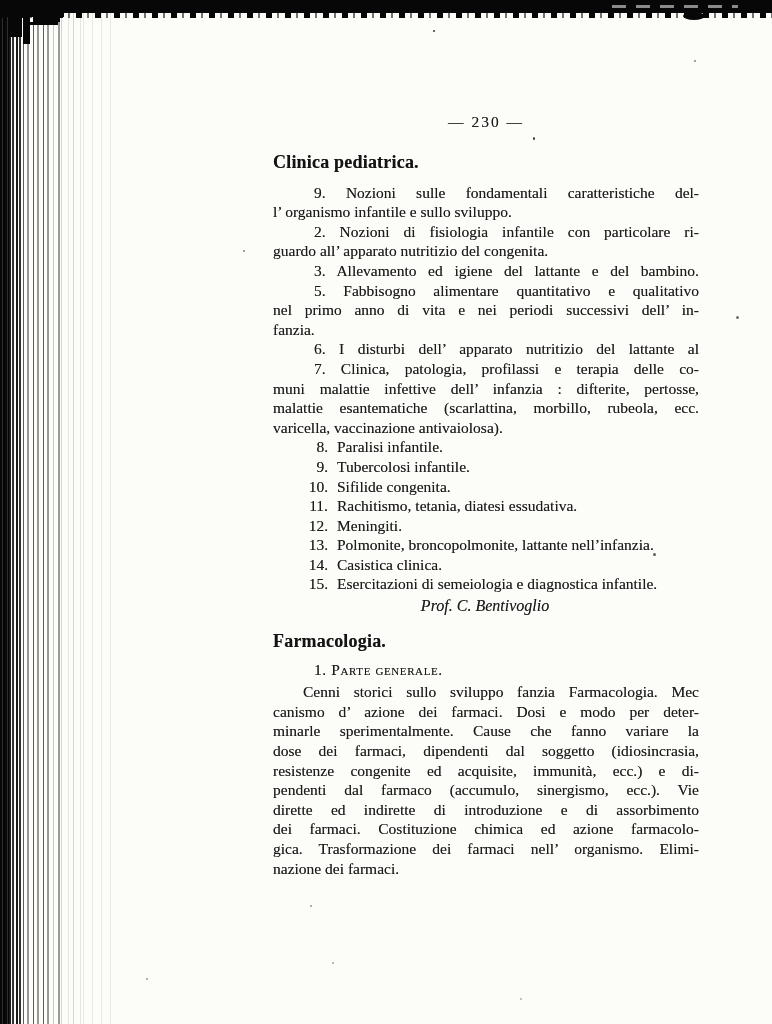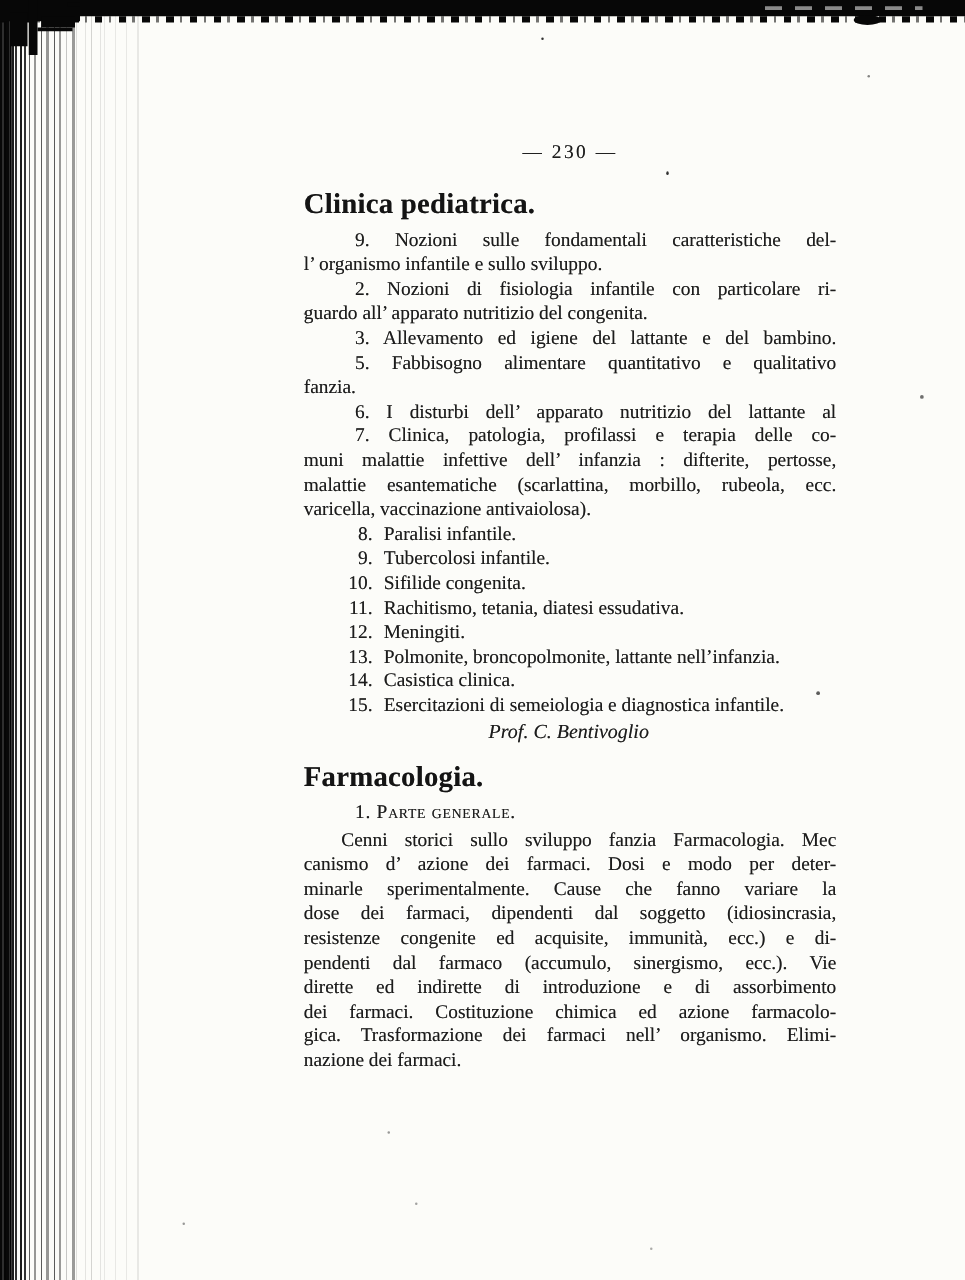--- a/index.html
+++ b/index.html
@@ -22,27 +22,27 @@
   .band1{left:0;width:9px;background:repeating-linear-gradient(90deg,#080808 0 2px,#2e2e2e 2px 3px,#050505 3px 5px);}
   .band2{left:9px;width:14px;background:repeating-linear-gradient(90deg,rgba(8,8,8,.92) 0 2px,rgba(255,255,255,.05) 2px 3px,rgba(15,15,15,.85) 3px 5px,transparent 5px 7px);}
   .band3{left:23px;width:24px;opacity:.8;background:repeating-linear-gradient(90deg,rgba(0,0,0,.8) 0 1px,transparent 1px 4px,rgba(0,0,0,.5) 4px 6px,transparent 6px 10px);}
   .band4{left:47px;width:14px;opacity:.6;background:repeating-linear-gradient(90deg,rgba(0,0,0,.65) 0 2px,transparent 2px 6px,rgba(0,0,0,.35) 6px 7px,transparent 7px 11px);}
   .band5{left:61px;width:22px;opacity:.32;background:repeating-linear-gradient(90deg,rgba(0,0,0,.5) 0 1px,transparent 1px 7px,rgba(0,0,0,.3) 7px 8px,transparent 8px 12px);}
   .band6{left:83px;width:34px;opacity:.16;background:repeating-linear-gradient(90deg,rgba(0,0,0,.5) 0 1px,transparent 1px 9px);}
   .corner-blob{position:absolute;z-index:6;background:#070707;}
   .speck{position:absolute;background:#333;border-radius:50%;z-index:3;}
   
   .column{
-    position:absolute;left:243px;top:112px;width:426px;z-index:2;
+    position:absolute;left:273px;top:112px;width:426px;z-index:2;
     font-size:15.5px;line-height:19.6px;
     text-shadow:0 0 .4px rgba(20,20,20,.55);
     font-family:Liberation Serif, serif;
   }
   .pagenum{text-align:center;letter-spacing:2px;margin-bottom:20px;}
-  .heading{font-size:23px;font-weight:bold;line-height:21px;letter-spacing:.2px;margin:0 0 10px 0;color:#141414;}
+  .heading{font-size:18px;font-weight:bold;line-height:21px;letter-spacing:.2px;margin:0 0 10px 0;color:#141414;}
   .heading2{margin:0 0 8px 0;}
   .line{min-height:19.6px;}
   .j{text-align:justify;text-align-last:justify;}
   .ind{padding-left:41px;}
   .ind2{padding-left:30px;}
   .sc{font-variant:small-caps;letter-spacing:.6px;}
   .numlist{margin:0;}
   .numrow{display:flex;min-height:19.6px;}
   .num{flex:0 0 55px;width:55px;text-align:right;}
   .txt{margin-left:9px;white-space:nowrap;}
@@ -86,20 +86,21 @@
 
   <div class="heading">Clinica pediatrica.</div>
 
   <div>
       <div class="line ind j">9. Nozioni sulle fondamentali caratteristiche del-</div>
       <div class="line ">l’ organismo infantile e sullo sviluppo.</div>
       <div class="line ind j">2. Nozioni di fisiologia infantile con particolare ri-</div>
       <div class="line ">guardo all’ apparato nutritizio del congenita.</div>
       <div class="line ind j">3. Allevamento ed igiene del lattante e del bambino.</div>
       <div class="line ind j">5. Fabbisogno alimentare quantitativo e qualitativo</div>
+      <div class="line j">nel primo anno di vita e nei periodi successivi dell’ in-</div>
       <div class="line ">fanzia.</div>
       <div class="line ind j">6. I disturbi dell’ apparato nutritizio del lattante al</div>
       <div class="line ind j">7. Clinica, patologia, profilassi e terapia delle co-</div>
       <div class="line j">muni malattie infettive dell’ infanzia : difterite, pertosse,</div>
       <div class="line j">malattie esantematiche (scarlattina, morbillo, rubeola, ecc.</div>
       <div class="line ">varicella, vaccinazione antivaiolosa).</div>
     </div>
 
   <div class="numlist">
       <div class="numrow">

